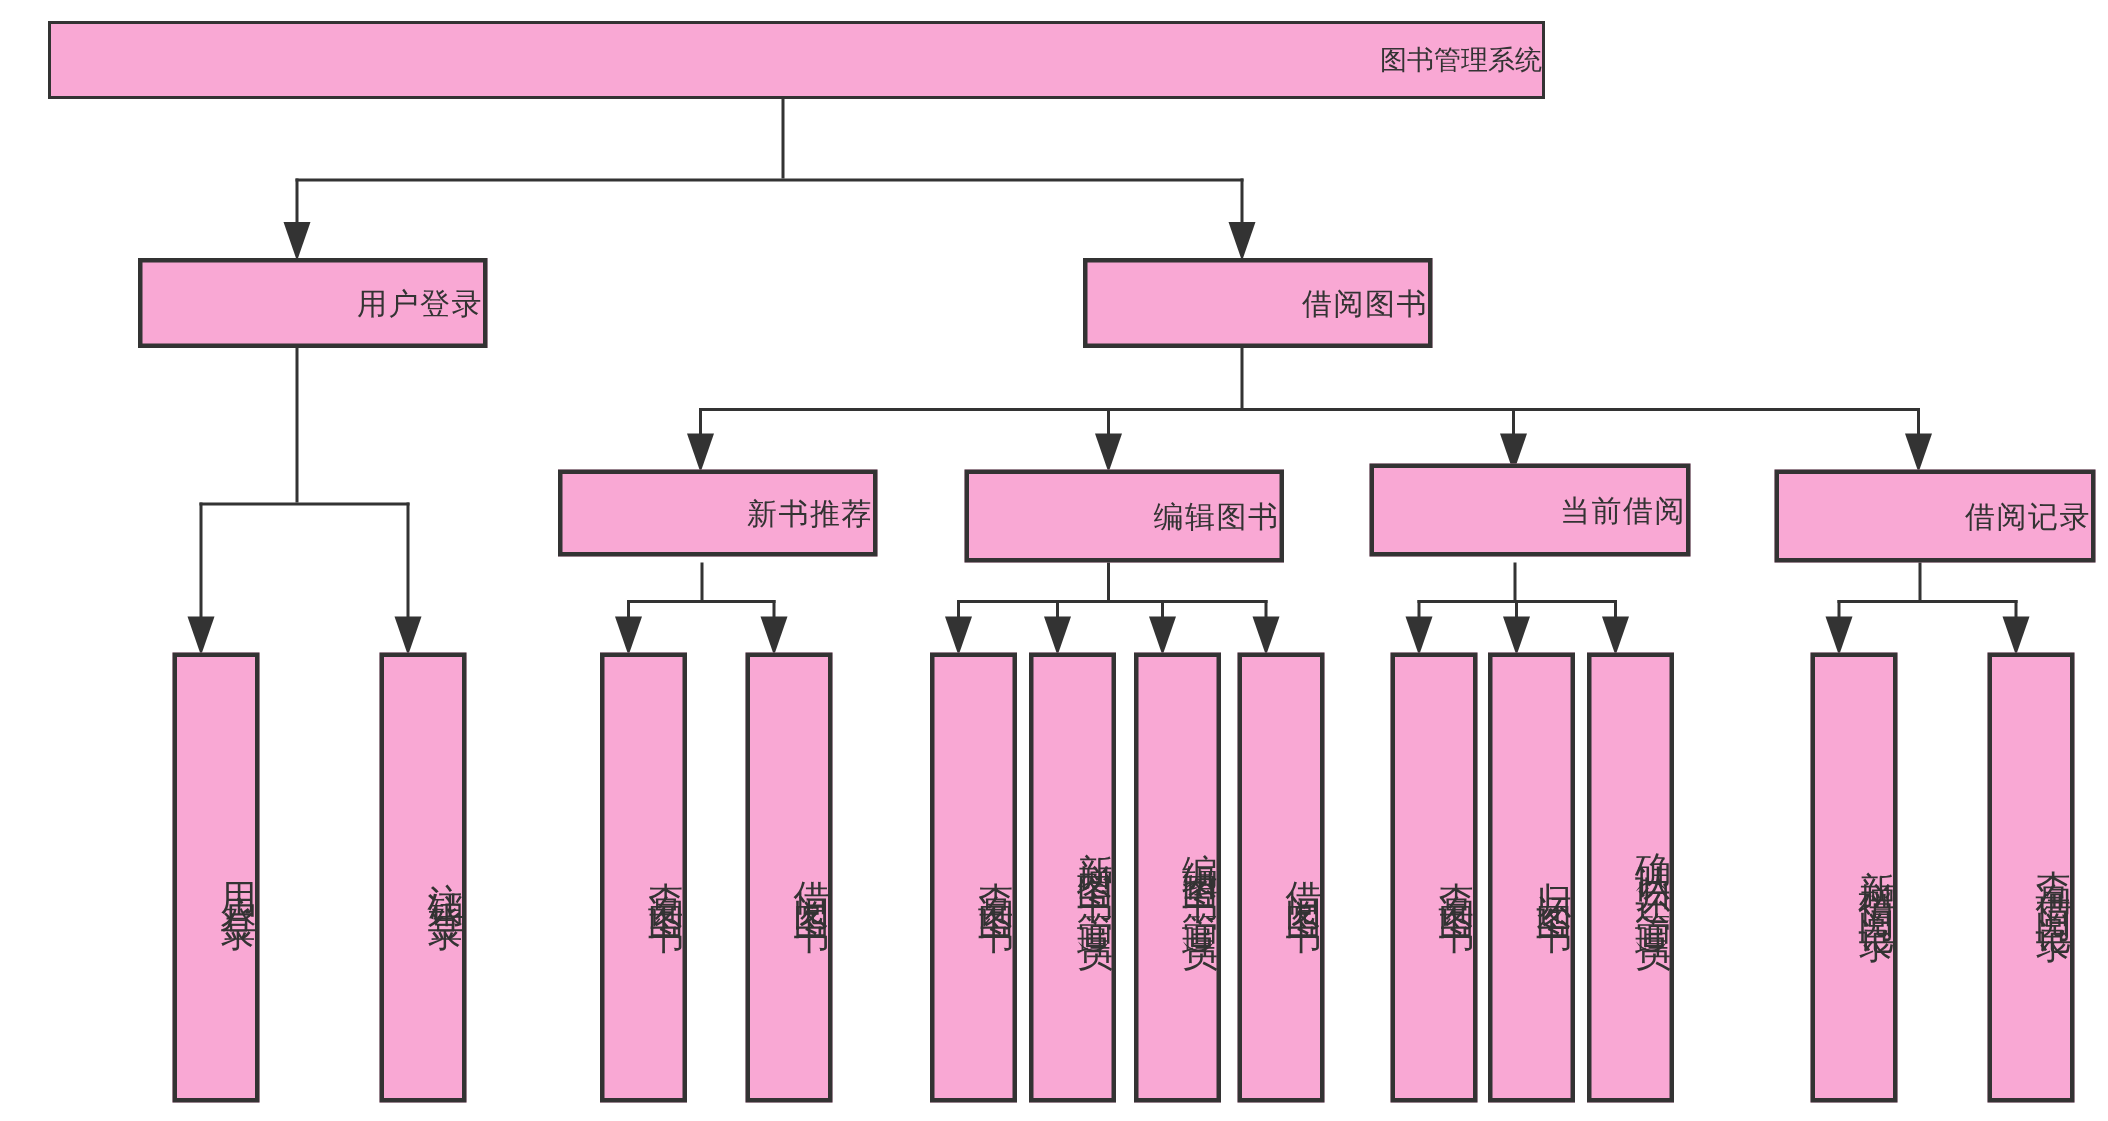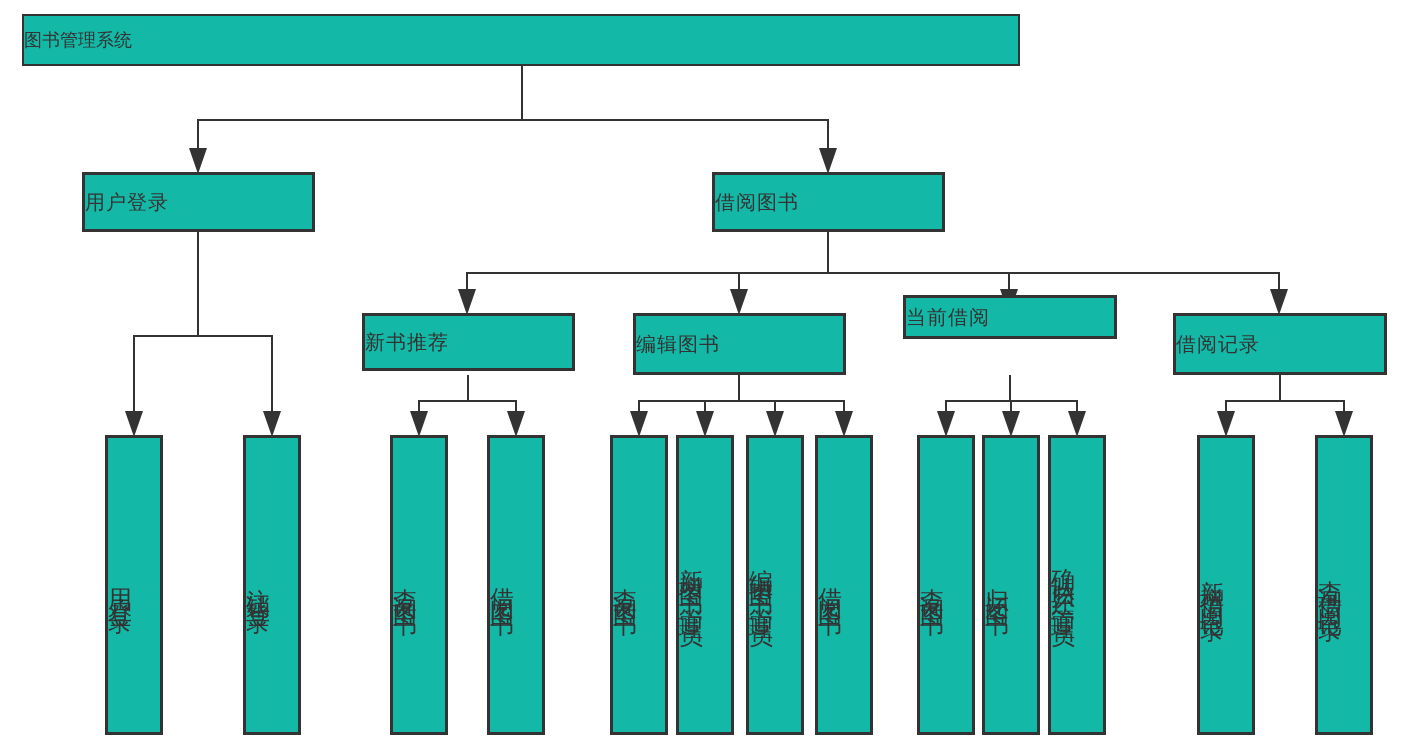--- a/index.html
+++ b/index.html
@@ -2,22 +2,22 @@
 <html><head>
 <meta charset="utf-8">
 <style>
   html,body{margin:0;padding:0;background:#ffffff;}
   .stage{
     position:relative;width:1405px;height:747px;background:#ffffff;
     font-family:"Liberation Sans","DejaVu Sans",sans-serif;color:#333333;
     overflow:hidden;
   }
   .box{
-    position:absolute;box-sizing:border-box;border:3px solid #333333;background:#14b8a6;
-    display:flex;align-items:center;justify-content:flex-start;
+    position:absolute;box-sizing:border-box;border:3px solid #333333;background:#f9a8d4;
+    display:flex;align-items:center;justify-content:flex-end;margin-left:10px;
   }
   .box.lvl1{border-width:2px;font-size:18px;}
   .box.lvl2,.box.lvl3{font-size:20px;letter-spacing:1px;}
   .box.leaf span{
     writing-mode:vertical-lr;text-orientation:mixed;
     font-size:24px;line-height:1;letter-spacing:8px;
   }
   .vl{position:absolute;width:2px;background:#333333;}
   .hl{position:absolute;height:2px;background:#333333;}
   .ar{
@@ -70,21 +70,21 @@
   <div class="ar" style="left:730px;top:289px"></div>
   <div class="ar" style="left:1000px;top:289px"></div>
   <div class="ar" style="left:1270px;top:289px"></div>
 
   <div class="box lvl3" style="left:362px;top:313px;width:213px;height:58px">
     <span>新书推荐</span>
   </div>
   <div class="box lvl3" style="left:633px;top:313px;width:213px;height:62px">
     <span>编辑图书</span>
   </div>
-  <div class="box lvl3" style="left:903px;top:295px;width:214px;height:44px">
+  <div class="box lvl3" style="left:903px;top:309px;width:214px;height:62px">
     <span>当前借阅</span>
   </div>
   <div class="box lvl3" style="left:1173px;top:313px;width:214px;height:62px">
     <span>借阅记录</span>
   </div>
 
   <div class="vl" style="left:467px;top:375px;height:27px"></div>
   <div class="hl" style="left:418px;top:400px;width:99px"></div>
   <div class="vl" style="left:418px;top:400px;height:16px"></div>
   <div class="vl" style="left:515px;top:400px;height:16px"></div>

